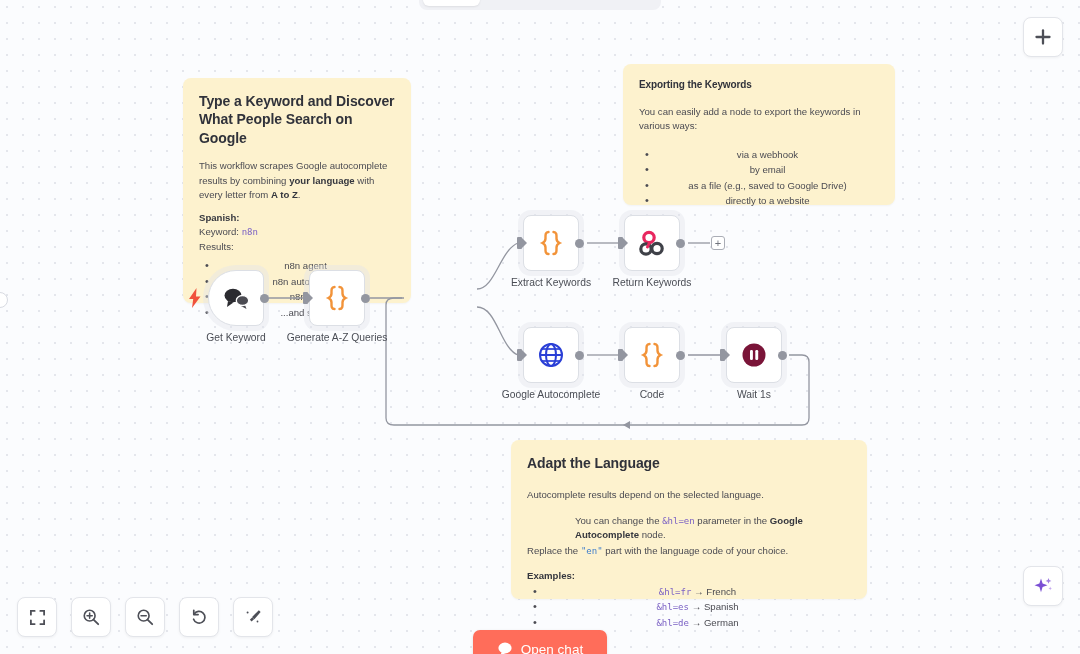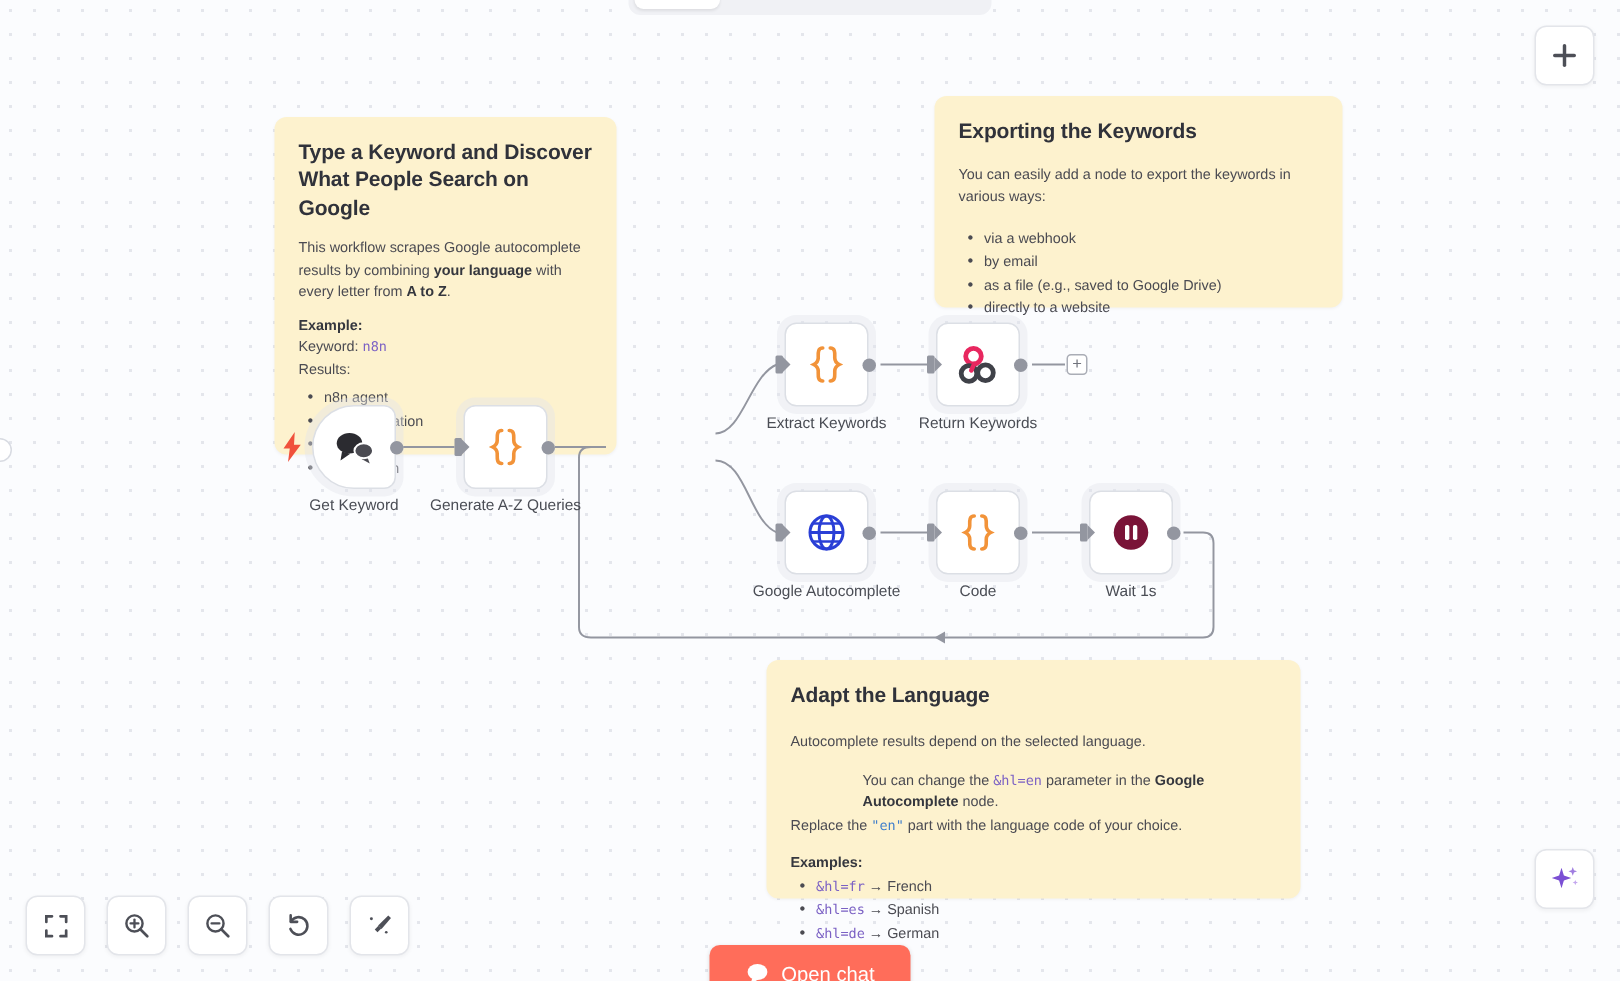--- a/index.html
+++ b/index.html
@@ -68,20 +68,21 @@
     letter-spacing: -0.1px;
   }
   .sticky p {
     font-size: 9.6px;
     line-height: 1.48;
     margin-bottom: 9px;
   }
   .sticky ul {
     list-style: none;
     margin: 0 0 0 6px;
+    text-align: center;
   }
   .sticky li {
     font-size: 9.6px;
     line-height: 1.62;
     position: relative;
     padding-left: 11px;
   }
   .sticky li:before {
     content: "\2022";
     position: absolute;
@@ -90,21 +91,21 @@
   }
   .sticky b { font-weight: 700; color: #35373e; }
   .code { color: #7b61c4; font-family: "DejaVu Sans Mono", monospace; font-size: 9px; }
   .strlit { color: #3f7ecb; font-family: "DejaVu Sans Mono", monospace; font-size: 9px; }
 
   #sticky-keyword  { left: 183px; top: 78px;  width: 228px; height: 225px; }
   #sticky-export   { left: 623px; top: 64px;  width: 272px; height: 141px; }
   #sticky-language { left: 511px; top: 440px; width: 356px; height: 159px; }
 
   #sticky-keyword  h3 { font-size: 14px; }
-  #sticky-export   h3 { font-size: 14px; margin-bottom: 14px; }
+  #sticky-export   h3 { font-size: 10px; margin-bottom: 14px; }
   #sticky-language h3 { font-size: 14px; margin-bottom: 16px; }
 
   .ex-label { font-size: 9.6px; font-weight: 700; color: #35373e; line-height: 1.5; }
   .kw-line  { font-size: 9.6px; line-height: 1.5; }
 
   
   #edges { position: absolute; inset: 0; z-index: 8; pointer-events: none; }
 
   
   .node {
@@ -242,21 +243,21 @@
 
   <div class="tabbar">
     <div class="tab active">Editor</div>
     <div class="tab">Executions</div>
     <div class="tab">Evaluations</div>
   </div>
 
   <div class="sticky" id="sticky-keyword">
     <h3>Type a Keyword and Discover What People Search on Google</h3>
     <p><span>This workflow scrapes Google autocomplete results by combining </span><b>your language</b><span> with every letter from </span><b>A to Z</b><span>.</span></p>
-    <div class="ex-label">Example:</div>
+    <div class="ex-label">Spanish:</div>
     <div class="kw-line"><span>Keyword: </span><span class="code">n8n</span></div>
     <div class="kw-line" style="margin-bottom:4px;">Results:</div>
     <ul>
       <li>n8n agent</li>
       <li>n8n automation</li>
       <li>n8n api</li>
       <li>...and so on</li>
     </ul>
   </div>
 

